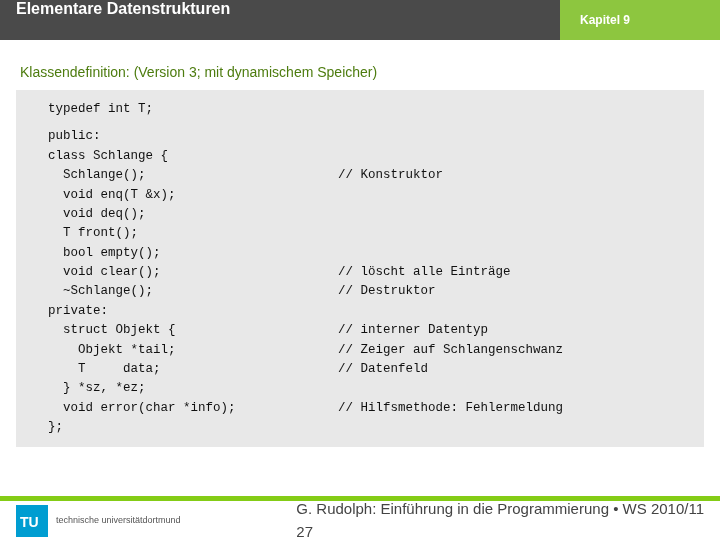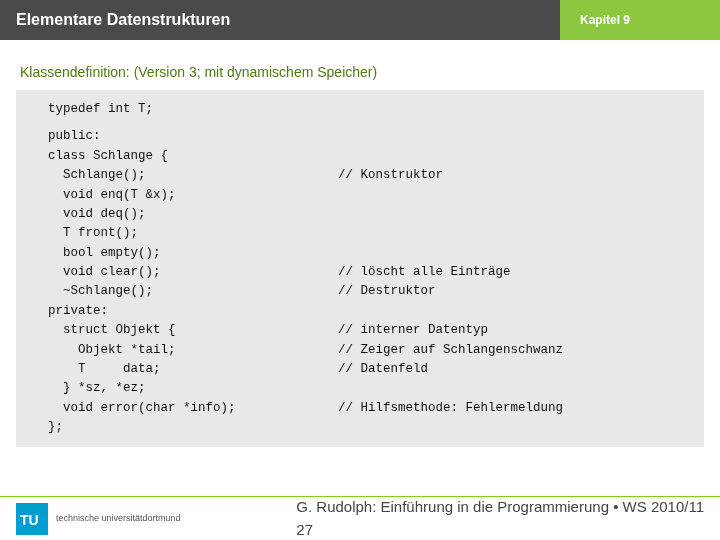--- a/index.html
+++ b/index.html
@@ -17,21 +17,21 @@
       align-items: stretch;
       height: 40px;
     }
     .header-title {
       background: #4a4a4a;
       color: #ffffff;
       font-size: 16px;
       font-weight: bold;
       padding: 0 16px;
       display: flex;
-      align-items: center;
+      align-items: flex-start;
       flex: 1;
     }
     .header-chapter {
       background: #8dc63f;
       color: #ffffff;
       font-size: 12px;
       font-weight: bold;
       padding: 0 20px;
       display: flex;
       align-items: center;
@@ -73,21 +73,21 @@
     
     .footer {
       position: absolute;
       bottom: 0;
       left: 0;
       right: 0;
       height: 44px;
       display: flex;
       align-items: center;
       padding: 0 16px;
-      border-top: 1px solid #84cc16;
+      border-top: 5px solid #84cc16;
     }
 
     .footer-logo {
       display: flex;
       align-items: center;
       gap: 8px;
     }
 
     .tu-logo {
       width: 32px;

